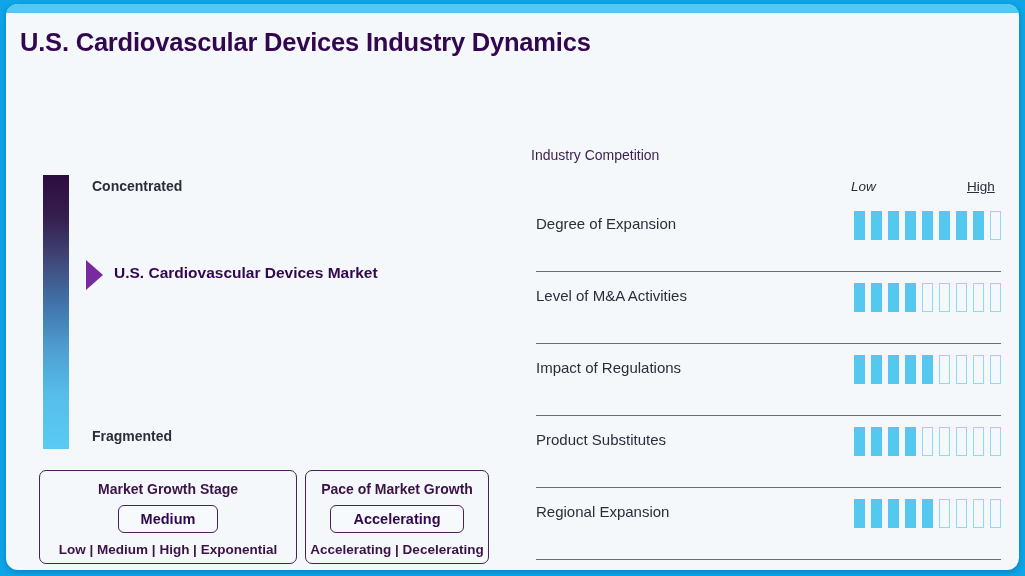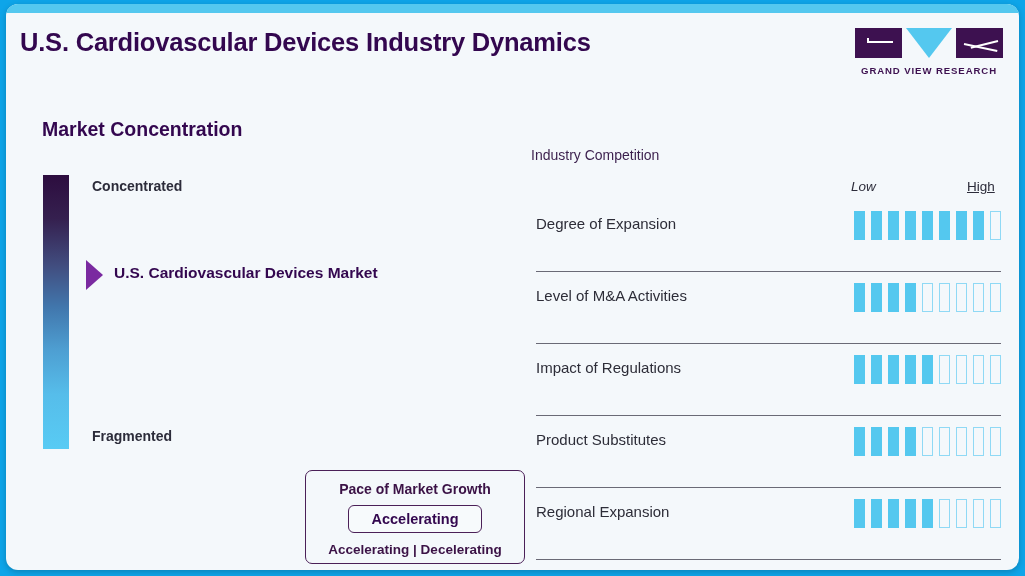--- a/index.html
+++ b/index.html
@@ -259,47 +259,37 @@
 </head>
 <body>
 
 <div id="canvas">
   <div class="card">
 
     <div class="top-accent"></div>
 
     <div class="header-title">U.S. Cardiovascular Devices Industry Dynamics</div>
 
-    <div class="logo">
-      <div class="logo-marks">
-        <div class="logo-blk">
-          <div class="g-tick"></div>
-          <div class="g-bar"></div>
-        </div>
-        <div class="logo-tri"></div>
-        <div class="logo-blk">
-          <div class="r-slash"></div>
-          <div class="r-slash2"></div>
-        </div>
-      </div>
-      <div class="logo-text">GRAND VIEW RESEARCH</div>
-    </div>
-
-    <div class="panel-heading" style="left:36px; top:114px;">Market Concentration</div>
+
 
     <div class="grad-bar"></div>
 
     <div class="grad-label" style="left:86px; top:174px;">Concentrated</div>
     <div class="grad-label" style="left:86px; top:424px;">Fragmented</div>
 
     <div class="marker-arrow"></div>
     <div class="marker-label">U.S. Cardiovascular Devices Market</div>
 
-
-    <div class="stat-card" style="left:299px; top:466px; width:220px; height:94px;">
+    <div class="stat-card" style="left:33px; top:466px; width:258px; height:94px;">
+      <div class="stat-title">Market Growth Stage</div>
+      <div class="stat-value-box">Medium</div>
+      <div class="stat-scale">Low | Medium | High | Exponential</div>
+    </div>
+
+    <div class="stat-card" style="left:299px; top:466px; width:184px; height:94px;">
       <div class="stat-title">Pace of Market Growth</div>
       <div class="stat-value-box">Accelerating</div>
       <div class="stat-scale">Accelerating | Decelerating</div>
     </div>
 
     <div class="panel-sub" style="left:525px; top:143px;">Industry Competition</div>
 
     <div class="scale-hdr" style="left:845px; top:175px;font-style:italic;">Low</div>
     <div class="scale-hdr" style="left:961px; top:175px;text-decoration:underline;">High</div>
 

